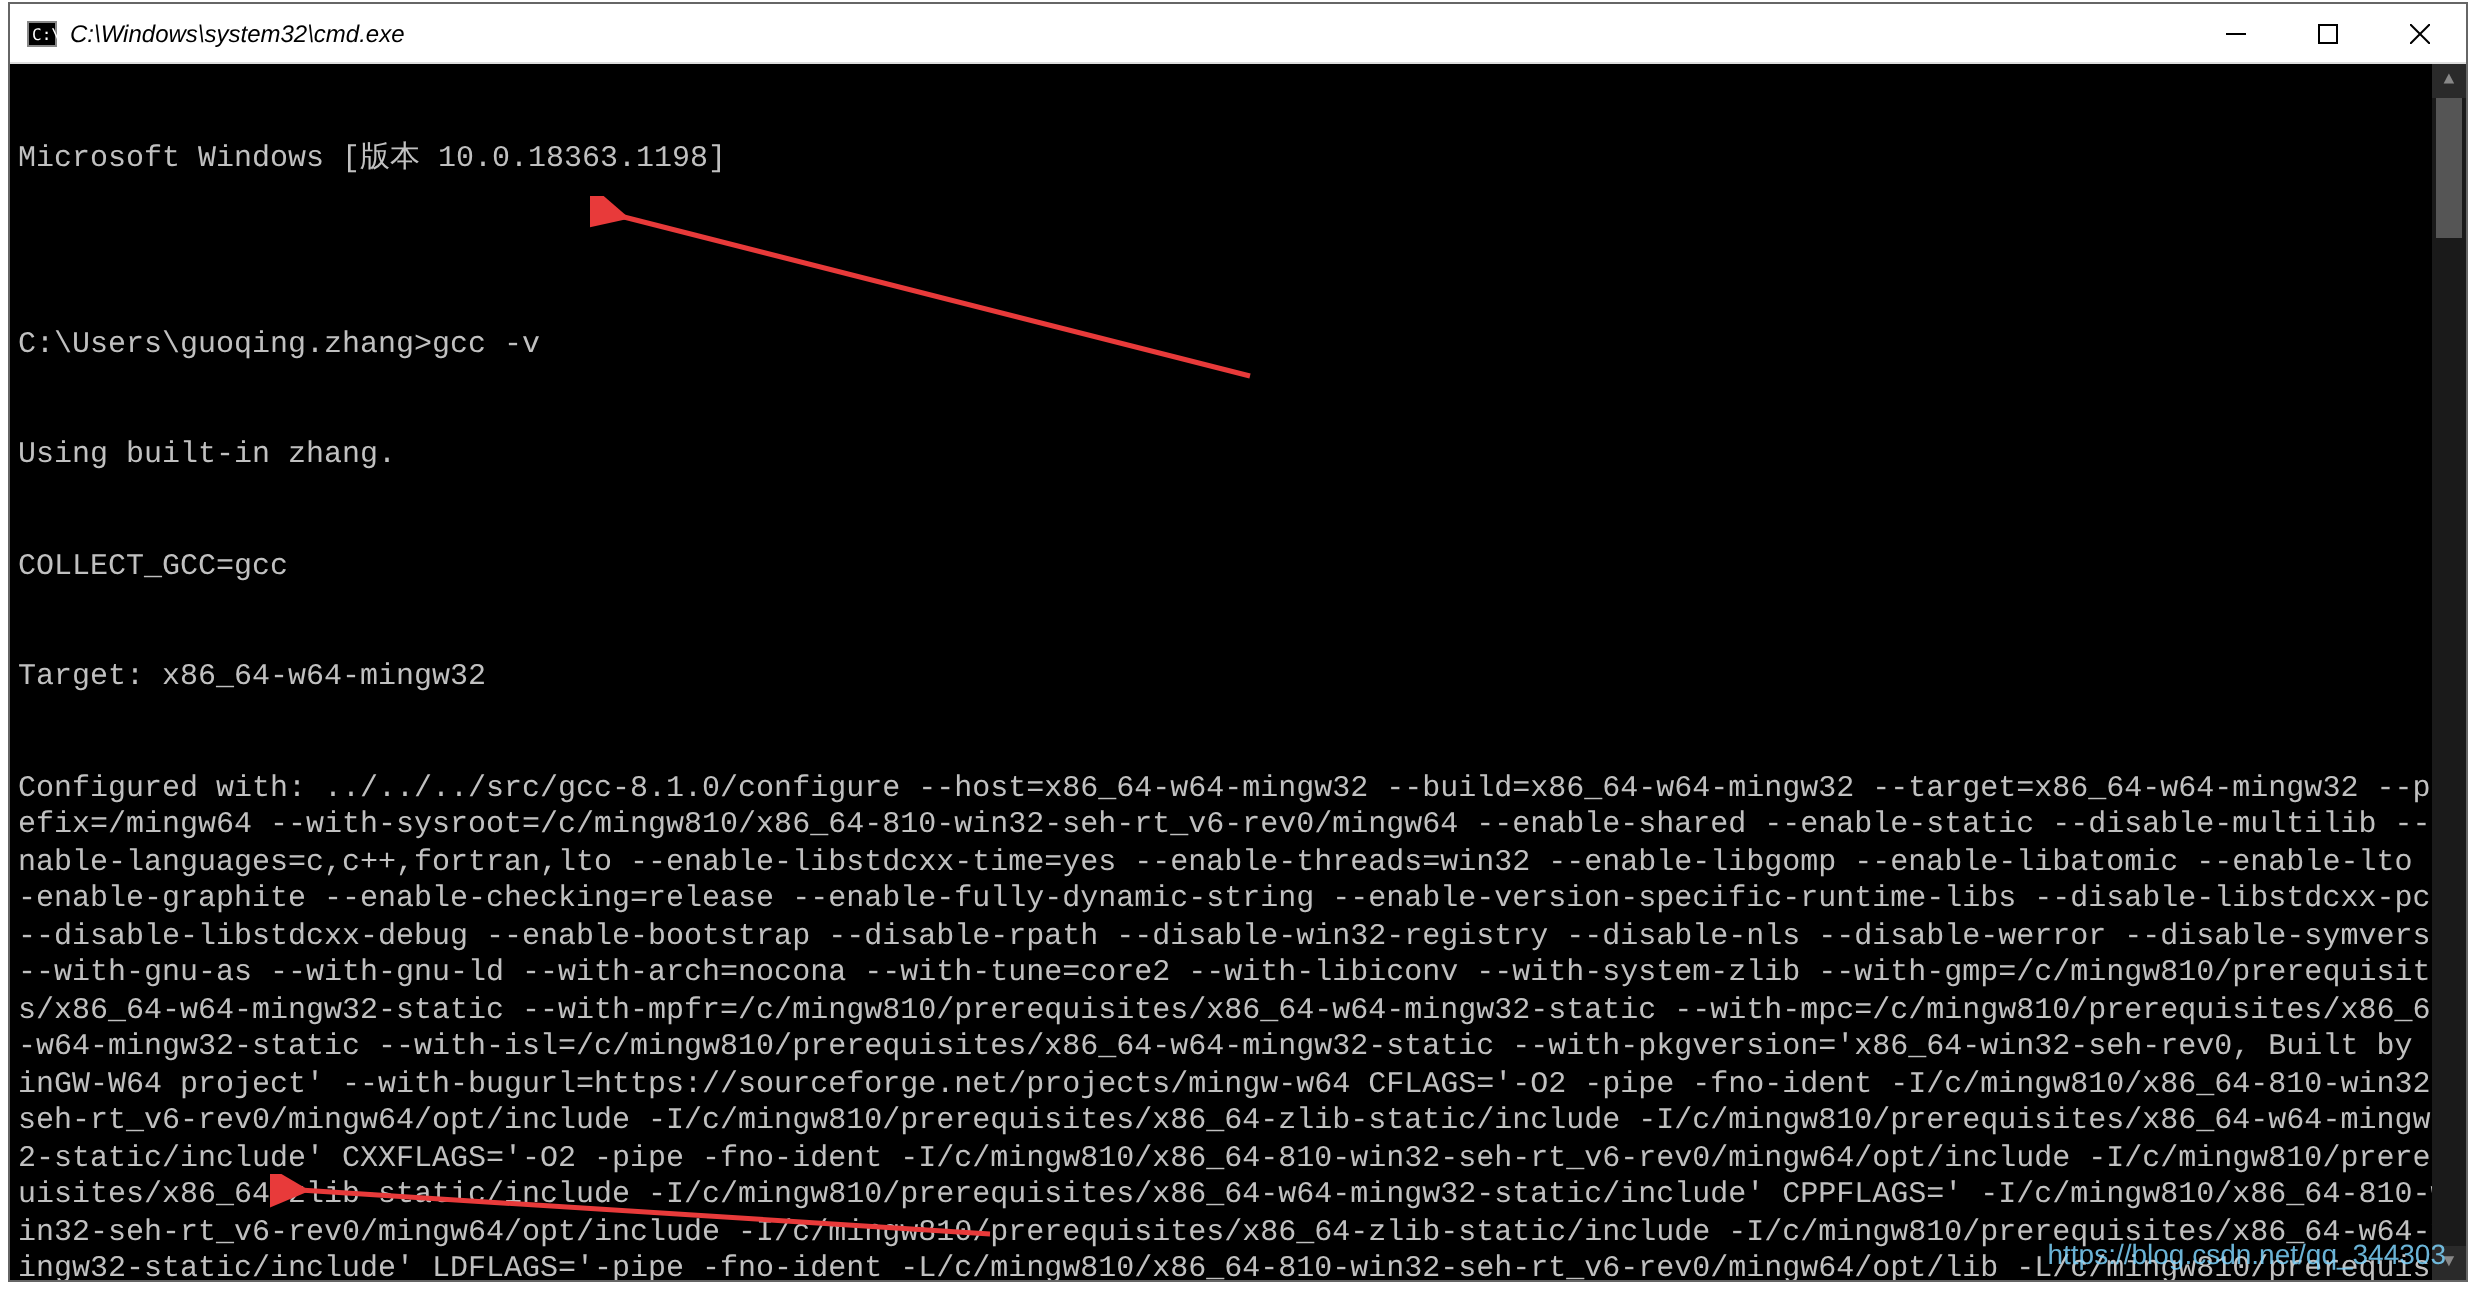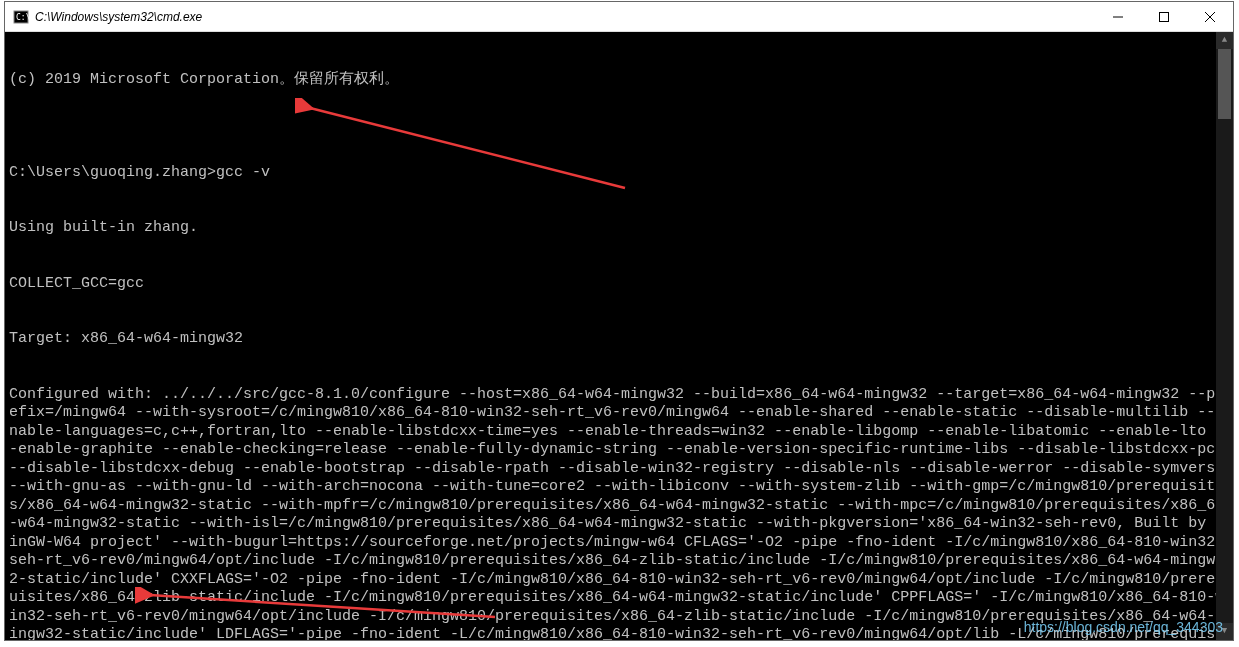--- a/index.html
+++ b/index.html
@@ -124,21 +124,21 @@
     </div>
     <div class="winbtn close">
       <svg width="10" height="10">
           <line x1="0" y1="0" x2="10" y2="10" stroke="#000" stroke-width="1"></line>
           <line x1="10" y1="0" x2="0" y2="10" stroke="#000" stroke-width="1"></line>
         </svg>
     </div>
   </div>
 
   <div class="terminal">
-    <div class="line">(c) 2019 Microsoft Corporation。保留所有权利。</div>
+    <div class="line">Microsoft Windows [版本 10.0.18363.1198]</div>
     <div class="line"></div>
     <div class="line"><span>C:\Users\guoqing.zhang&gt;</span><span>gcc -v</span></div>
     <div class="line">Using built-in zhang.</div>
     <div class="line">COLLECT_GCC=gcc</div>
     <div class="line">Target: x86_64-w64-mingw32</div>
     <div class="line">Configured with: ../../../src/gcc-8.1.0/configure --host=x86_64-w64-mingw32 --build=x86_64-w64-mingw32 --target=x86_64-w64-mingw32 --prefix=/mingw64 --with-sysroot=/c/mingw810/x86_64-810-win32-seh-rt_v6-rev0/mingw64 --enable-shared --enable-static --disable-multilib --enable-languages=c,c++,fortran,lto --enable-libstdcxx-time=yes --enable-threads=win32 --enable-libgomp --enable-libatomic --enable-lto --enable-graphite --enable-checking=release --enable-fully-dynamic-string --enable-version-specific-runtime-libs --disable-libstdcxx-pch --disable-libstdcxx-debug --enable-bootstrap --disable-rpath --disable-win32-registry --disable-nls --disable-werror --disable-symvers --with-gnu-as --with-gnu-ld --with-arch=nocona --with-tune=core2 --with-libiconv --with-system-zlib --with-gmp=/c/mingw810/prerequisites/x86_64-w64-mingw32-static --with-mpfr=/c/mingw810/prerequisites/x86_64-w64-mingw32-static --with-mpc=/c/mingw810/prerequisites/x86_64-w64-mingw32-static --with-isl=/c/mingw810/prerequisites/x86_64-w64-mingw32-static --with-pkgversion='x86_64-win32-seh-rev0, Built by MinGW-W64 project' --with-bugurl=https://sourceforge.net/projects/mingw-w64 CFLAGS='-O2 -pipe -fno-ident -I/c/mingw810/x86_64-810-win32-seh-rt_v6-rev0/mingw64/opt/include -I/c/mingw810/prerequisites/x86_64-zlib-static/include -I/c/mingw810/prerequisites/x86_64-w64-mingw32-static/include' CXXFLAGS='-O2 -pipe -fno-ident -I/c/mingw810/x86_64-810-win32-seh-rt_v6-rev0/mingw64/opt/include -I/c/mingw810/prerequisites/x86_64-zlib-static/include -I/c/mingw810/prerequisites/x86_64-w64-mingw32-static/include' CPPFLAGS=' -I/c/mingw810/x86_64-810-win32-seh-rt_v6-rev0/mingw64/opt/include -I/c/mingw810/prerequisites/x86_64-zlib-static/include -I/c/mingw810/prerequisites/x86_64-w64-mingw32-static/include' LDFLAGS='-pipe -fno-ident -L/c/mingw810/x86_64-810-win32-seh-rt_v6-rev0/mingw64/opt/lib -L/c/mingw810/prerequisites/x86_64-zlib-static/lib -L/c/mingw810/prerequisites/x86_64-w64-mingw32-static/lib '</div>
     
     
     <div class="line"></div>
     

